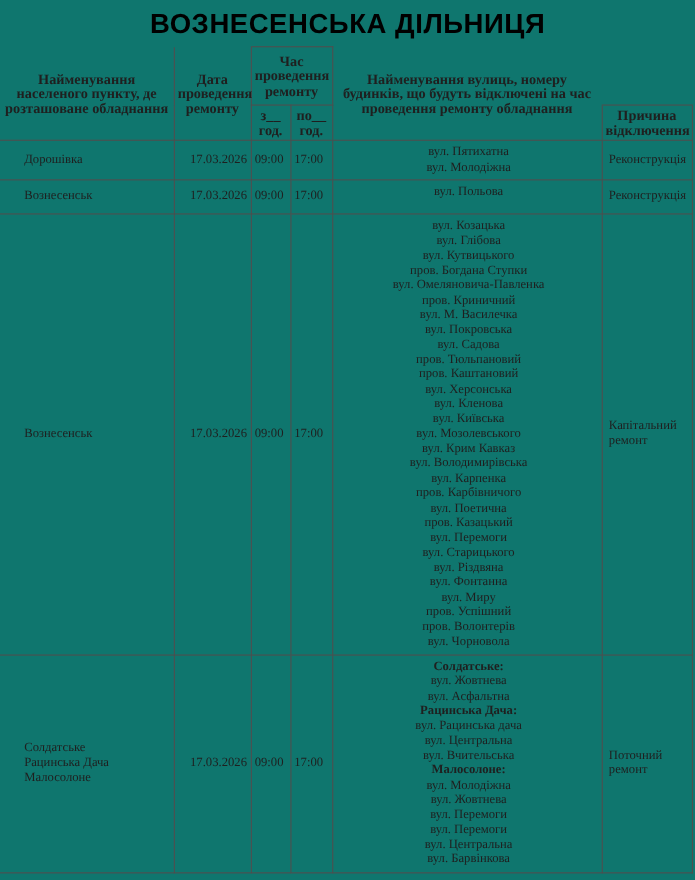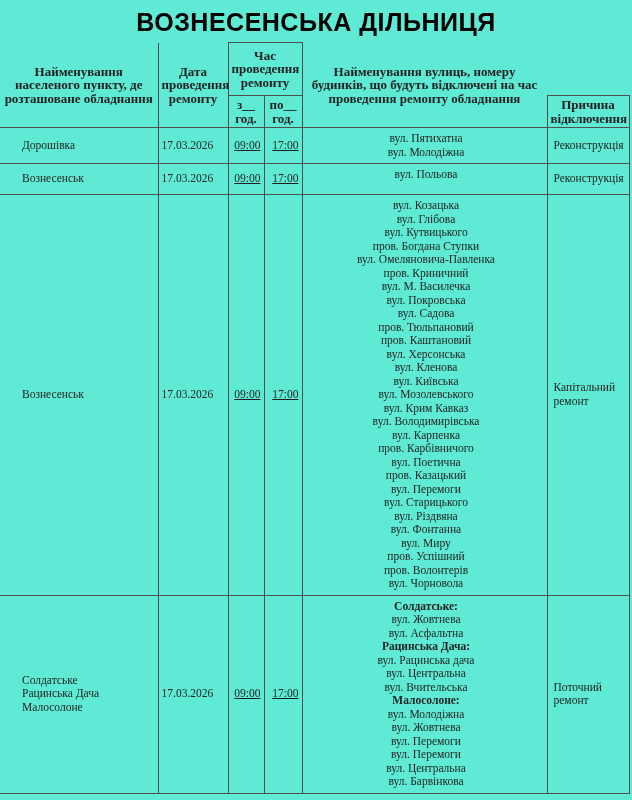--- a/index.html
+++ b/index.html
@@ -4,21 +4,21 @@
 <style>
   html, body {
     margin: 0;
     padding: 0;
     background: #ffffff;
     width: 632px;
   }
   .page {
     width: 632px;
     min-height: 800px;
-    background: #5eead4;
+    background: #0f766e;
     font-family: "Liberation Serif", serif;
     color: #1f1f1f;
     overflow: hidden;
   }
   .doc-title {
     font-family: "Liberation Sans", sans-serif;
     font-weight: bold;
     font-size: 25px;
     letter-spacing: 0.5px;
     color: #000000;
@@ -57,22 +57,22 @@
   .h-settlement { border-right-width: 1px; border-bottom-width: 1px; }
   .h-date       { border-right-width: 1px; border-bottom-width: 1px; }
   .h-time       { border-top-width: 1px; border-right-width: 1px; border-bottom-width: 1px; }
   .h-streets    { border-bottom-width: 1px; }
   .h-reason-spacer { border-bottom-width: 1px; }
   .h-sub        { border-right-width: 1px; border-bottom-width: 1px; }
   .h-reason     { border-left-width: 1px; border-right-width: 1px; border-bottom-width: 1px; }
 
   tbody td { border-bottom-width: 1px; vertical-align: middle; padding: 3px 3px; }
   td.c-settlement { border-right-width: 1px; text-align: left; padding-left: 22px; }
-  td.c-date       { border-right-width: 1px; text-align: left; }
-  td.c-time       { border-right-width: 1px; text-align: right; text-decoration: underline; }
+  td.c-date       { border-right-width: 1px; text-align: right; }
+  td.c-time       { border-right-width: 1px; text-align: left; }
   td.c-streets    { border-right-width: 1px; text-align: center; vertical-align: top; padding: 4px 4px 4px 7px; }
   td.c-reason     { border-right-width: 1px; text-align: left; padding-left: 6px; padding-right: 2px; }
 
   tbody tr:nth-child(1) { height: 35px; }
   tbody tr:nth-child(2) { height: 31px; }
 
   .grp { font-weight: bold; }
 </style>
 </head>
 <body>

